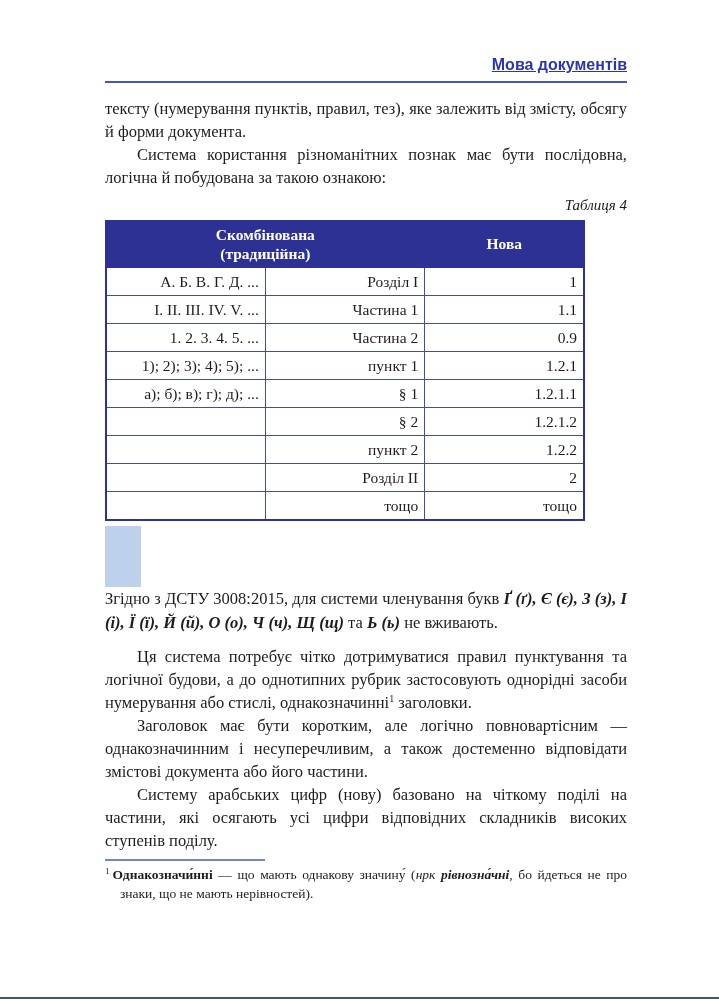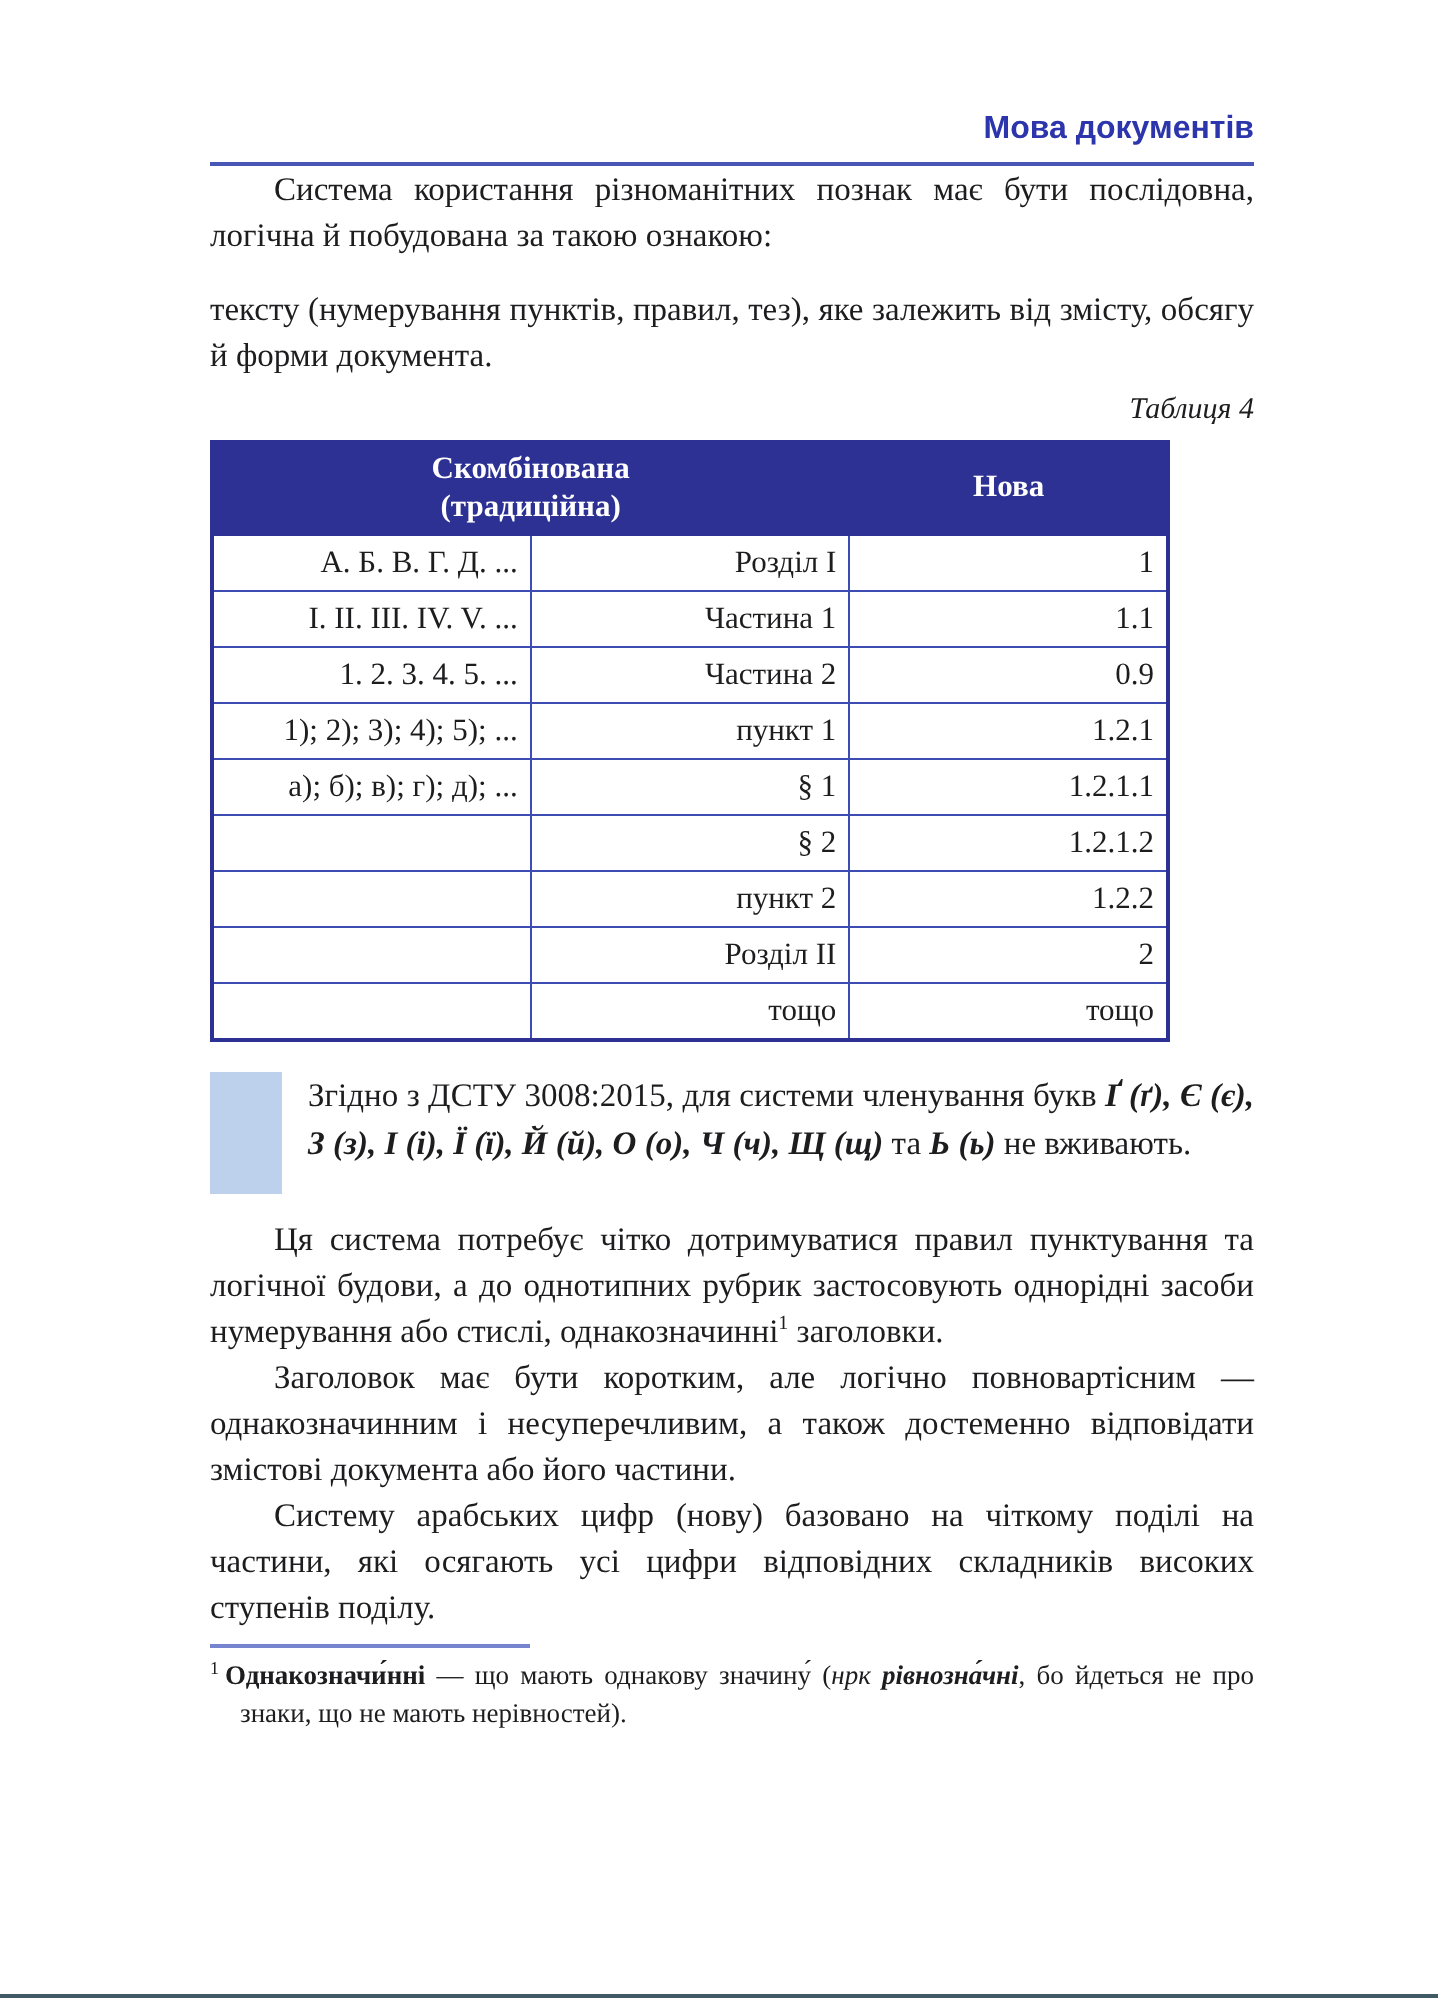--- a/index.html
+++ b/index.html
@@ -25,20 +25,21 @@
   .content{margin-left:105px;width:522px;}
   .running-header{
     margin-top:56px;
     text-align:right;
     font-family:"Liberation Sans","DejaVu Sans",sans-serif;
     font-weight:bold;
     font-size:16px;
     color:var(--accent);
     padding-bottom:7px;
     border-bottom:2px solid var(--rule);
+    text-decoration:underline;
   }
   .para{
     font-size:16.5px;
     line-height:23px;
     text-align:justify;
     margin:0;
   }
   .para.indent{text-indent:32px;}
   .intro-first{margin-top:14px;}
   sup{font-size:10px;line-height:0;vertical-align:super;}
@@ -69,21 +70,21 @@
     text-align:right;
     vertical-align:middle;
     font-size:15.5px;
     height:27px;
     padding:0 6px;
     overflow:hidden;
     white-space:nowrap;
   }
   table.num-table{border:2px solid var(--table_dark);}
   .th-line{display:block;line-height:19px;}
-  .note{margin-top:15px;display:flex;}
+  .note{margin-top:5px;display:flex;flex-direction:column;}
   .note-square{
     width:36px;height:61px;
     background:var(--note_blue);
     flex:none;
     margin-right:13px;
   }
   .note-text{
     font-size:16.5px;
     line-height:23.5px;
     text-align:justify;
@@ -119,23 +120,23 @@
   }
 </style>
 </head>
 <body>
 
 <div class="page">
   <div class="content">
 
     <div class="running-header">Мова документів</div>
 
+    <p class="para intro-first">тексту (нумерування пунктів, правил, тез), яке залежить від змісту, обсягу й форми документа.</p>
+
     <p class="para indent">Система користання різноманітних познак має бути послідовна, логічна й побудована за такою ознакою:</p>
-
-    <p class="para intro-first">тексту (нумерування пунктів, правил, тез), яке залежить від змісту, обсягу й форми документа.</p>
 
     <div class="table-caption">Таблиця 4</div>
 
     <table class="num-table">
       <thead>
         <tr>
           <th colspan="2">
             <span class="th-line">Скомбінована</span>
             <span class="th-line">(традиційна)</span>
           </th>

